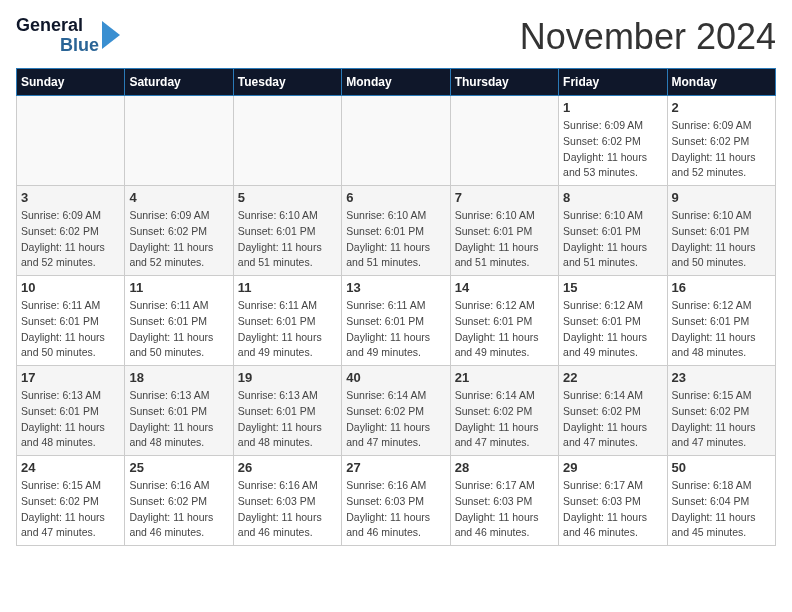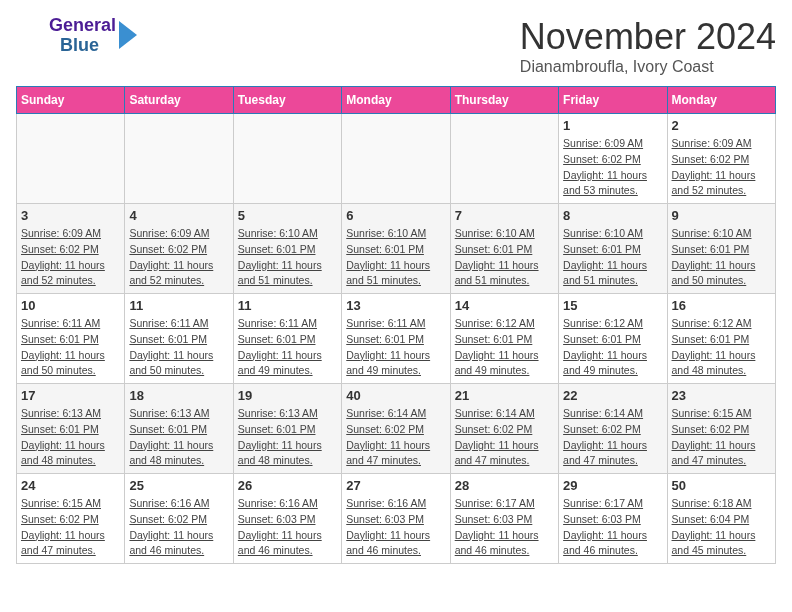--- a/index.html
+++ b/index.html
@@ -14,24 +14,24 @@
       display: flex;
       justify-content: space-between;
       align-items: flex-start;
       margin-bottom: 10px;
     }
     .logo {
       display: flex;
       align-items: center;
       gap: 4px;
     }
-    .logo-general { color: #4c1d95; margin-left: 33px; }
+    .logo-general { color: #0f172a; }
     .logo-blue { color: #2a6496; }
     .title-area {
-      text-align: left;
+      text-align: right;
     }
     .month-title {
       font-size: 36px;
       font-weight: 300;
       color: #333;
     }
     .location {
       font-size: 16px;
       color: #555;
     }
@@ -58,34 +58,33 @@
       background: #fff;
     }
     .calendar tr:nth-child(even) td {
       background: #f5f5f5;
     }
     .calendar tr:nth-child(odd) td {
       background: #fff;
     }
     
     .calendar thead tr td, .calendar thead tr th {
-      background: #ec4899;
+      background: #0f172a;
     }
     .day-num {
       font-size: 13px;
       font-weight: bold;
       color: #333;
       display: block;
       margin-bottom: 3px;
     }
     .day-info {
       color: #444;
       font-size: 10.5px;
       line-height: 1.5;
-      text-decoration: underline;
     }
     .empty-cell {
       background: #f9f9f9 !important;
     }
     
     .row-even td { background: #efefef; }
     .row-odd td { background: #fff; }
   </style>
 </head>
 <body>
@@ -101,21 +100,20 @@
         <div style="margin-left:3px;margin-top:2px;">
           <svg width="18" height="28" viewBox="0 0 18 28">
             <polygon points="0,28 18,14 0,0" fill="#3a8fd1"></polygon>
           </svg>
         </div>
       </div>
     </div>
   </div>
   <div class="title-area">
     <div class="month-title">November 2024</div>
-    <div class="location">Dianambroufla, Ivory Coast</div>
   </div>
 </div>
 
 <table class="calendar">
   <thead>
     <tr>
     <th>Sunday</th>
         <th>Saturday</th>
         <th>Tuesday</th>
         <th>Monday</th>

